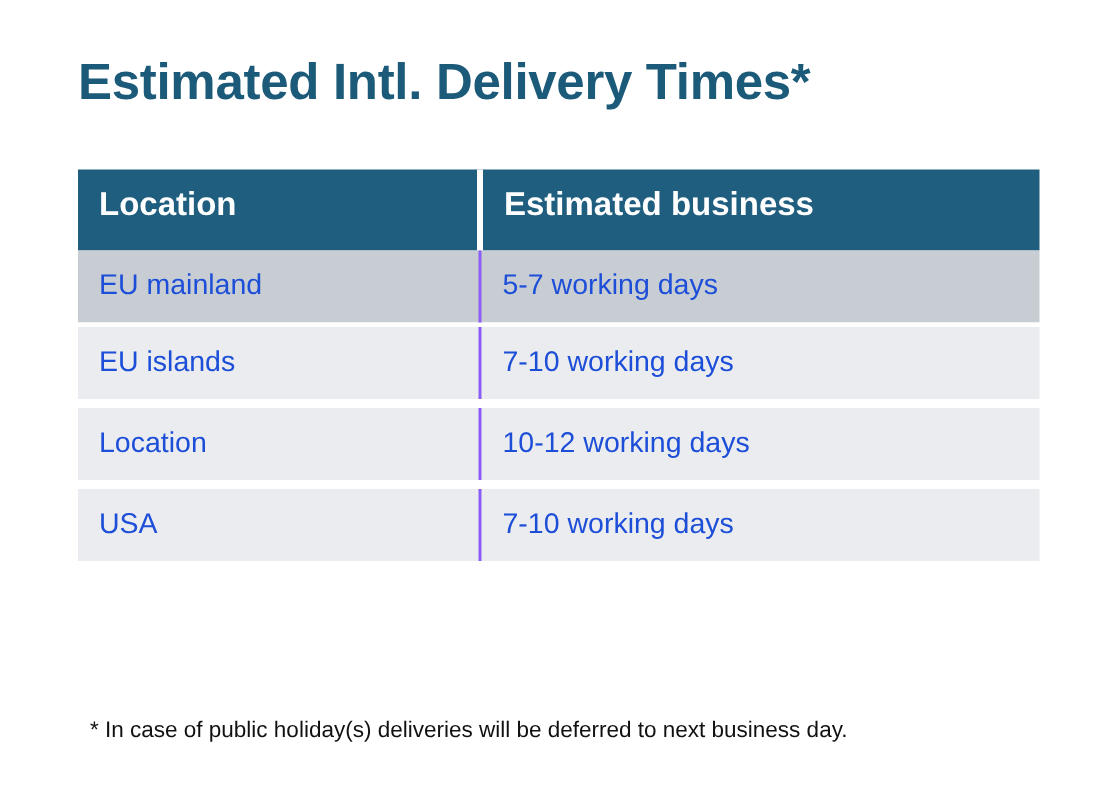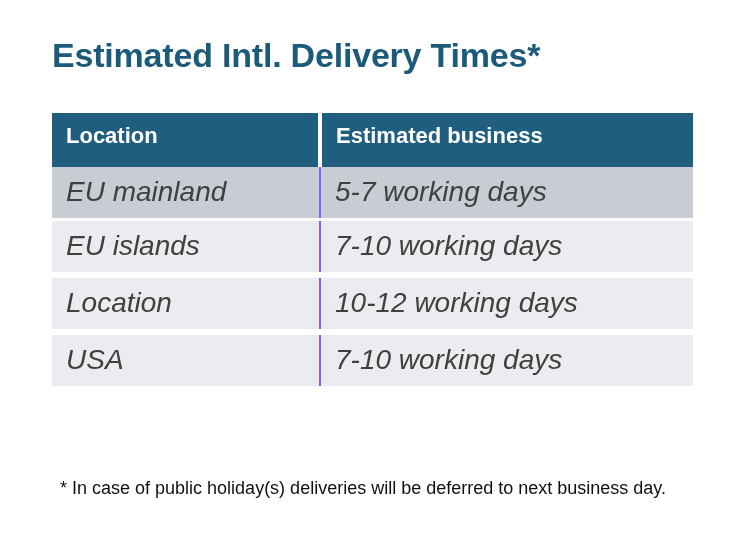--- a/index.html
+++ b/index.html
@@ -47,48 +47,47 @@
     font-weight: bold;
     text-align: left;
     padding: 10px 0 18px 14px;
     height: 26px;
     box-sizing: content-box;
   }
   .table th.sep {
     border-left: 4px solid #ffffff;
   }
   .table td {
-    font-size: 28px;
-    color: #404040;
+    font-size: 19px;
+    color: #1d4ed8;
     padding: 9px 0 10px 14px;
     height: 29px;
     box-sizing: content-box;
     font-weight: normal;
-    font-style: italic;
   }
   .table td.sep {
     border-left: 2px solid #8b5cf6;
   }
   .table tr.odd td {
     background: #c8cdd4;
   }
   .table tr.even td {
     background: #eaecef;
   }
   .table tr.spacer td {
     background: #ffffff;
     height: 3px;
     padding: 0;
     border: 0;
   }
   .footnote {
     position: absolute;
     left: 60px;
     top: 478px;
-    font-size: 18px;
+    font-size: 15px;
     color: #111111;
     white-space: nowrap;
   }
 </style>
 </head>
 <body>
 
 <div class="page">
 
   <div class="title">Estimated Intl. Delivery Times*</div>

